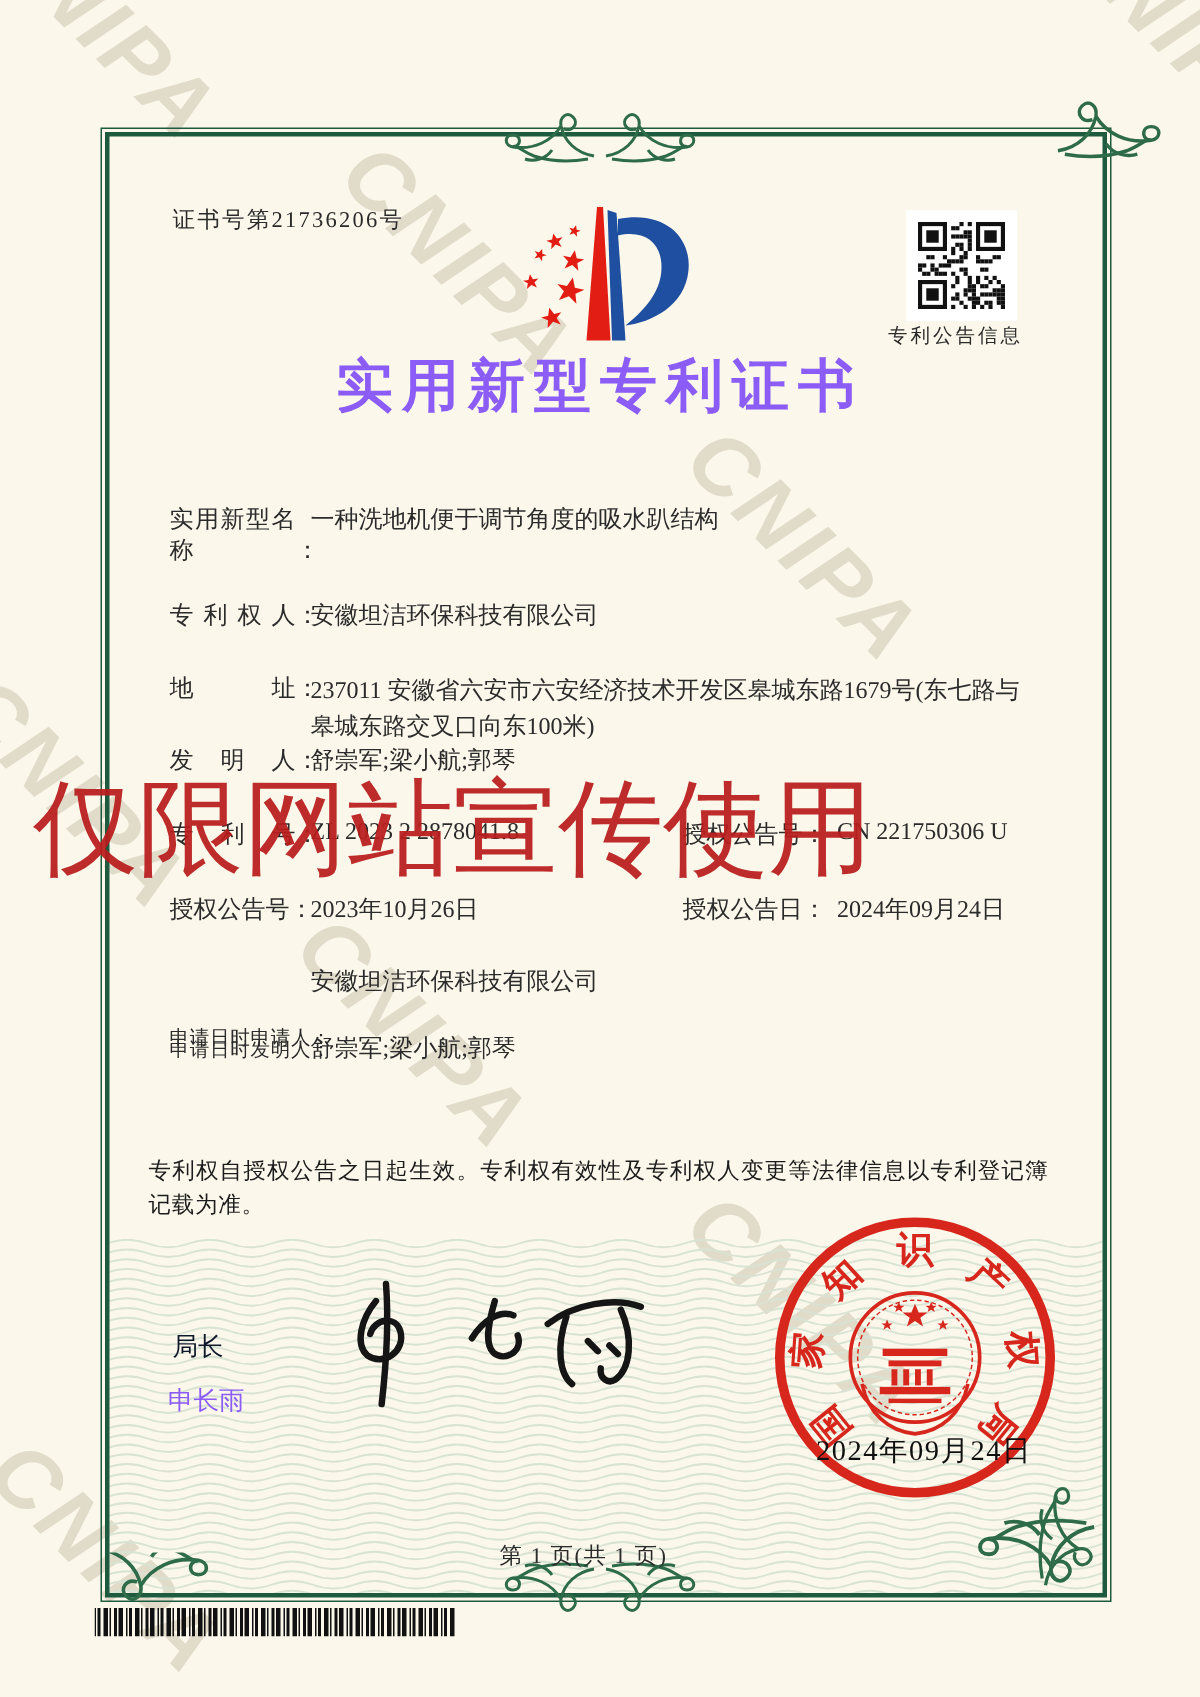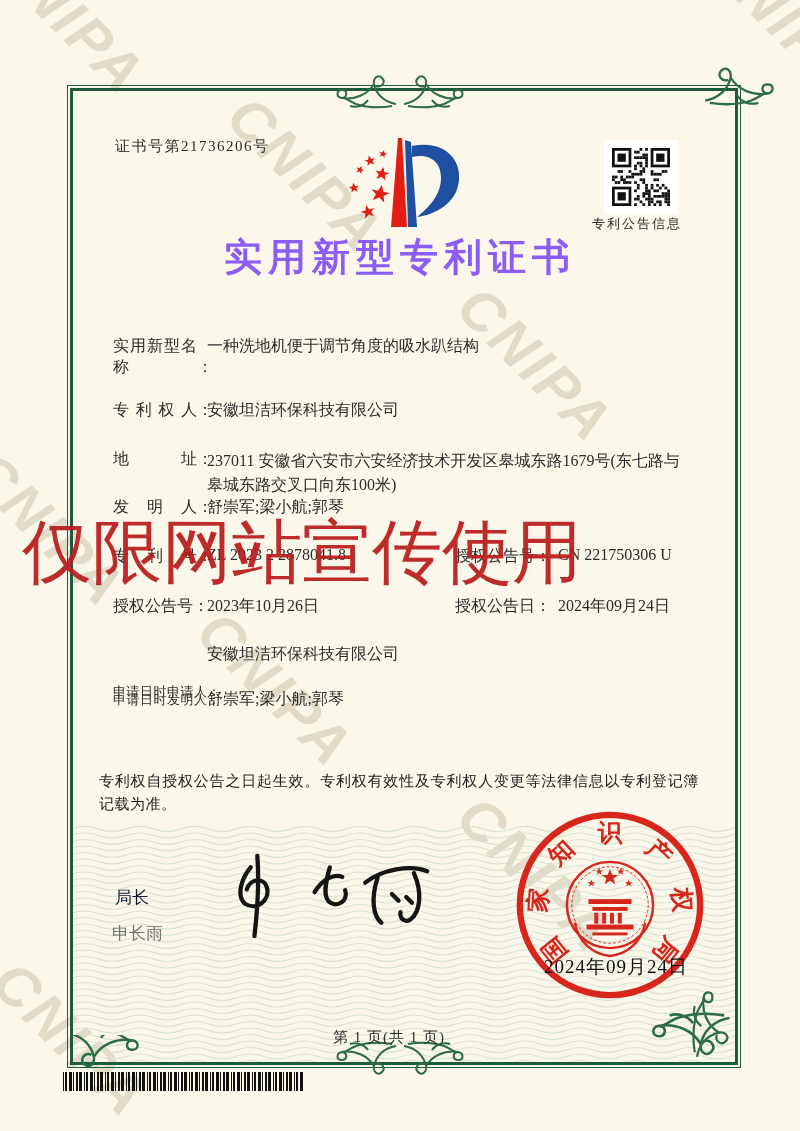--- a/index.html
+++ b/index.html
@@ -44,21 +44,21 @@
   .lbl2{position:absolute;left:455px;}
   .val2{position:absolute;left:558px;}
   
   .legal{position:absolute;left:99px;top:770px;width:600px;z-index:5;
     font-size:15px;line-height:23px;letter-spacing:.5px;text-align:justify;color:#1c1c1c;}
   .legal .l1{text-indent:28px;}
   
   .sig-title{position:absolute;left:115px;top:886px;font-size:17px;font-weight:500;z-index:6;
     font-family:"Liberation Sans","DejaVu Sans",sans-serif;color:#0f172a;}
   .sig-name{position:absolute;left:112px;top:922px;font-size:17px;font-weight:500;z-index:6;
-    font-family:"Liberation Sans","DejaVu Sans",sans-serif;color:#737373;}
+    font-family:"Liberation Sans","DejaVu Sans",sans-serif;color:#8b5cf6;}
   .sig-script{position:absolute;left:222px;top:850px;z-index:6;}
   
   .seal{position:absolute;left:512px;top:807px;z-index:6;}
   .seal-date{position:absolute;left:544px;top:954px;z-index:7;font-size:19px;
     letter-spacing:1px;color:#101010;}
   
   .waves{position:absolute;left:71px;top:826px;z-index:1;}
   .footer{position:absolute;left:0;top:1028px;width:778px;text-align:center;
     font-size:15px;letter-spacing:1px;z-index:5;}
   .barcode{position:absolute;left:63px;top:1072px;z-index:5;}

